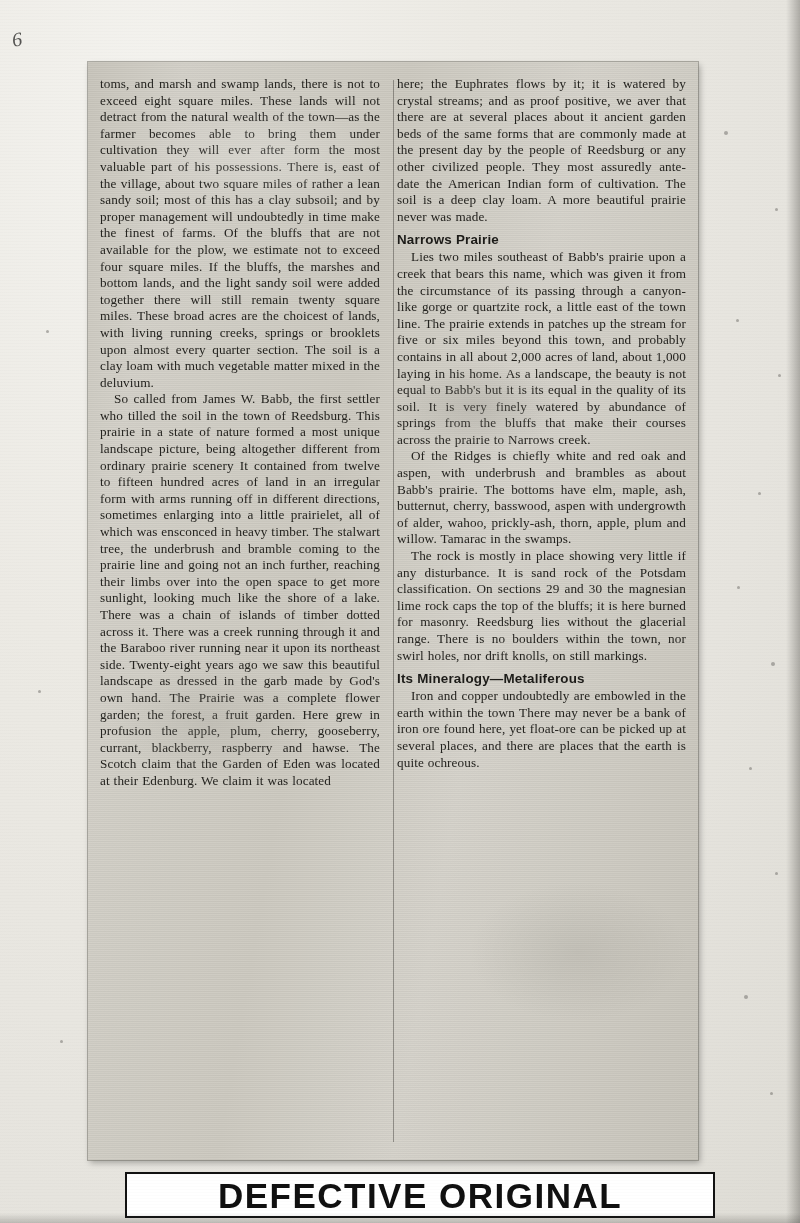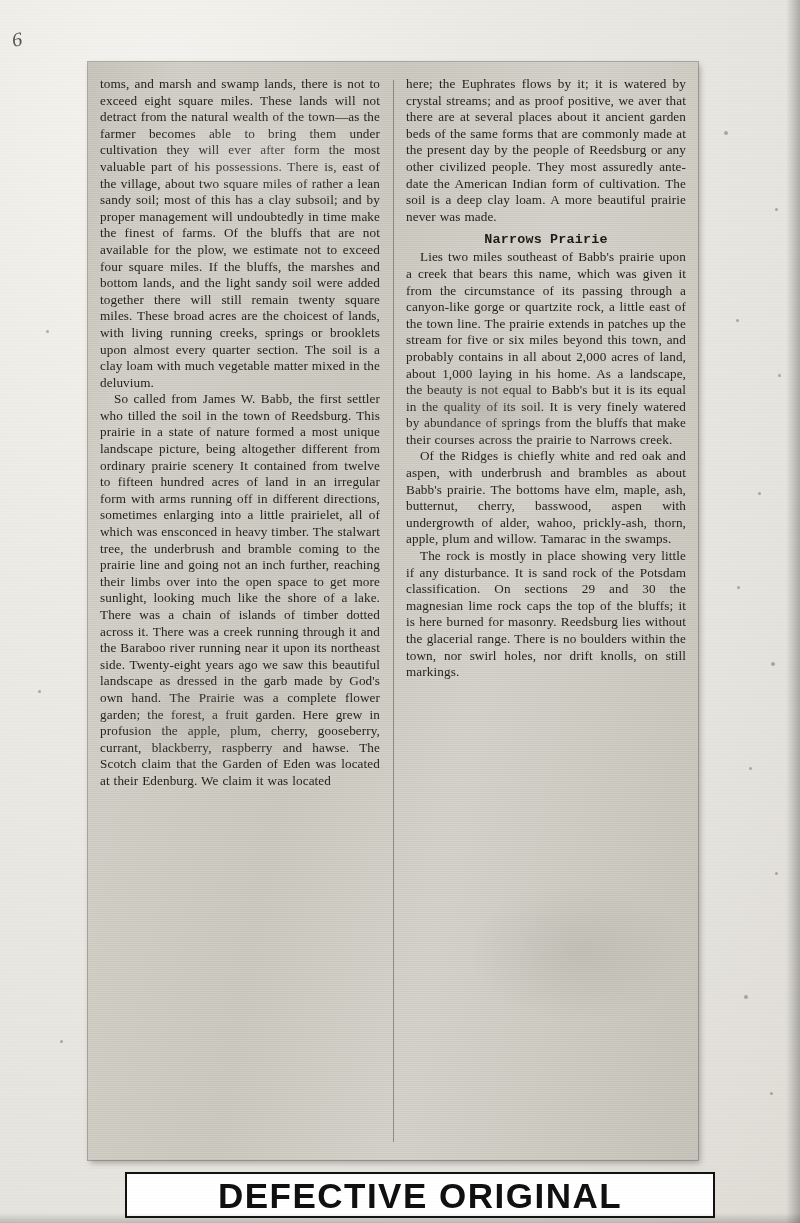--- a/index.html
+++ b/index.html
@@ -81,21 +81,21 @@
     padding: 14px 12px 10px 12px;
     box-sizing: border-box;
   }
   .col {
     width: 50%;
     box-sizing: border-box;
     position: relative;
     z-index: 2;
   }
   .col-left  { padding-right: 13px; }
-  .col-right { padding-left: 13px; }
+  .col-right { padding-left: 4px; }
   .col-rule {
     position: absolute;
     left: 305px;
     top: 18px;
     width: 1px;
     height: 1062px;
     background: rgba(60,58,54,.45);
     z-index: 1;
   }
 
@@ -107,24 +107,24 @@
     color: #24231f;
     text-align: justify;
     text-justify: inter-word;
     letter-spacing: .1px;
     word-spacing: .5px;
   }
   p.body.indent { text-indent: 14px; }
 
   h3.head {
     margin: 7px 0 2px 0;
-    font-family: Liberation Mono, monospace;
+    font-family: Liberation Sans, sans-serif;
     font-size: 13.4px;
     font-weight: bold;
-    text-align: center;
+    text-align: left;
     color: #1c1b18;
     letter-spacing: .2px;
   }
 
   
   .blotch {
     position: absolute;
     border-radius: 50%;
     pointer-events: none;
     z-index: 3;
@@ -208,20 +208,22 @@
         <p class="body">toms, and marsh and swamp lands, there is not to exceed eight square miles. These lands will not detract from the natural wealth of the town—as the farmer becomes able to bring them under cultivation they will ever after form the most valuable part of his possessions. There is, east of the village, about two square miles of rather a lean sandy soil; most of this has a clay subsoil; and by proper management will undoubtedly in time make the finest of farms. Of the bluffs that are not available for the plow, we estimate not to exceed four square miles. If the bluffs, the marshes and bottom lands, and the light sandy soil were added together there will still remain twenty square miles. These broad acres are the choicest of lands, with living running creeks, springs or brooklets upon almost every quarter section. The soil is a clay loam with much vegetable matter mixed in the deluvium.</p>
         <p class="body indent">So called from James W. Babb, the first settler who tilled the soil in the town of Reedsburg. This prairie in a state of nature formed a most unique landscape picture, being altogether different from ordinary prairie scenery It contained from twelve to fifteen hundred acres of land in an irregular form with arms running off in different directions, sometimes enlarging into a little prairielet, all of which was ensconced in heavy timber. The stalwart tree, the underbrush and bramble coming to the prairie line and going not an inch further, reaching their limbs over into the open space to get more sunlight, looking much like the shore of a lake. There was a chain of islands of timber dotted across it. There was a creek running through it and the Baraboo river running near it upon its northeast side. Twenty-eight years ago we saw this beautiful landscape as dressed in the garb made by God's own hand. The Prairie was a complete flower garden; the forest, a fruit garden. Here grew in profusion the apple, plum, cherry, gooseberry, currant, blackberry, raspberry and hawse. The Scotch claim that the Garden of Eden was located at their Edenburg. We claim it was located</p>
       </div>
 
       <div class="col col-right">
         <p class="body">here; the Euphrates flows by it; it is watered by crystal streams; and as proof positive, we aver that there are at several places about it ancient garden beds of the same forms that are commonly made at the present day by the people of Reedsburg or any other civilized people. They most assuredly ante-date the American Indian form of cultivation. The soil is a deep clay loam. A more beautiful prairie never was made.</p>
         <h3 class="head">Narrows Prairie</h3>
         <p class="body indent">Lies two miles southeast of Babb's prairie upon a creek that bears this name, which was given it from the circumstance of its passing through a canyon-like gorge or quartzite rock, a little east of the town line. The prairie extends in patches up the stream for five or six miles beyond this town, and probably contains in all about 2,000 acres of land, about 1,000 laying in his home. As a landscape, the beauty is not equal to Babb's but it is its equal in the quality of its soil. It is very finely watered by abundance of springs from the bluffs that make their courses across the prairie to Narrows creek.</p>
         <p class="body indent">Of the Ridges is chiefly white and red oak and aspen, with underbrush and brambles as about Babb's prairie. The bottoms have elm, maple, ash, butternut, cherry, basswood, aspen with undergrowth of alder, wahoo, prickly-ash, thorn, apple, plum and willow. Tamarac in the swamps.</p>
         <p class="body indent">The rock is mostly in place showing very little if any disturbance. It is sand rock of the Potsdam classification. On sections 29 and 30 the magnesian lime rock caps the top of the bluffs; it is here burned for masonry. Reedsburg lies without the glacerial range. There is no boulders within the town, nor swirl holes, nor drift knolls, on still markings.</p>
+        <h3 class="head">Its Mineralogy—Metaliferous</h3>
+        <p class="body indent">Iron and copper undoubtedly are embowled in the earth within the town There may never be a bank of iron ore found here, yet float-ore can be picked up at several places, and there are places that the earth is quite ochreous.</p>
       </div>
 
     </div>
   </div>
 
   <div class="banner">
     <span class="banner-text">DEFECTIVE ORIGINAL</span>
   </div>
 
   <div class="edge-right"></div>

